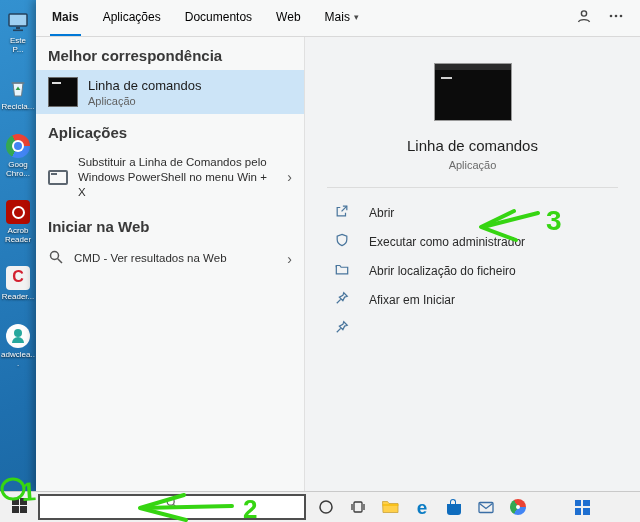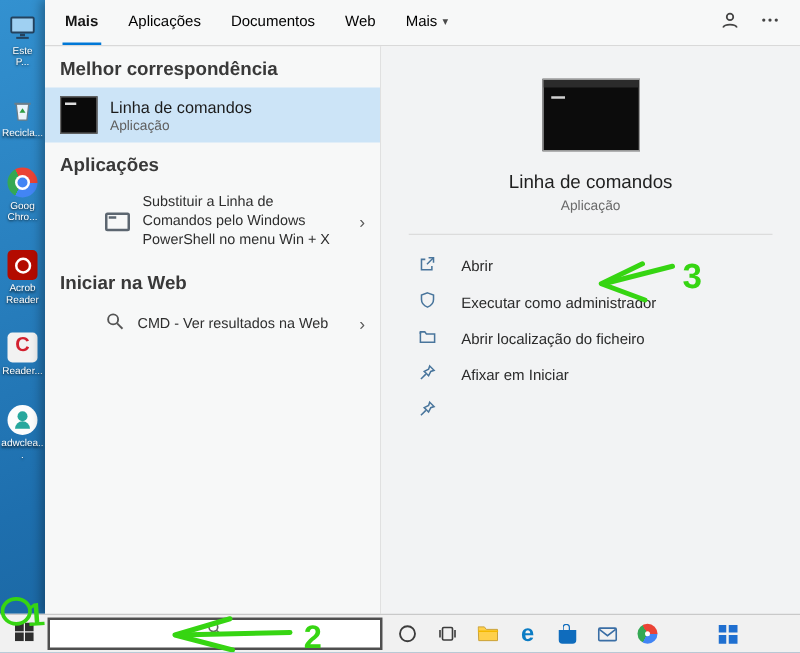--- a/index.html
+++ b/index.html
@@ -44,21 +44,21 @@
   .col-right{flex:1;background:#f2f3f4;padding-top:22px;}
 
   .sec-h{font-size:15px;font-weight:bold;color:#393939;padding:10px 12px 6px;}
   .result-row{display:flex;align-items:center;gap:10px;padding:7px 12px;cursor:pointer;}
   .result-row.selected{background:#cce4f7;}
   .cmd-ico{width:30px;height:30px;background:#0a0a0a;border:1px solid #6b6b6b;position:relative;flex:0 0 auto;box-sizing:border-box;}
   .cmd-ico::before{content:"";position:absolute;left:3px;top:4px;width:9px;height:2px;background:#dedede;}
   .rtitle{font-size:13px;color:#1b1b1b;}
   .rsub{font-size:11px;color:#606060;margin-top:2px;}
 
-  .item-row{display:flex;align-items:center;gap:10px;padding:8px 12px;cursor:pointer;margin-left:36px;}
+  .item-row{display:flex;align-items:center;gap:10px;padding:8px 12px;cursor:pointer;}
   .item-text{font-size:11.5px;color:#2e2e2e;line-height:1.3;flex:1;}
   .chev{color:#5a5a5a;font-size:14px;line-height:1;}
   .chev::after{content:"›";}
   .win-ico{width:20px;height:15px;border:2px solid #5c6670;border-radius:2px;position:relative;flex:0 0 auto;box-sizing:border-box;}
   .win-ico::before{content:"";position:absolute;left:1px;top:1px;width:6px;height:2px;background:#5c6670;}
 
   .thumb{width:78px;height:58px;margin:4px auto 0;background:#0c0c0c;border:1px solid #9a9a9a;position:relative;box-sizing:border-box;}
   .thumb::before{content:"";position:absolute;top:0;left:0;right:0;height:6px;background:#2b2b2b;}
   .thumb::after{content:"";position:absolute;left:6px;top:13px;width:11px;height:2px;background:#cfcfcf;}
   .p-title{font-size:15px;color:#1f1f1f;text-align:center;margin-top:16px;}

